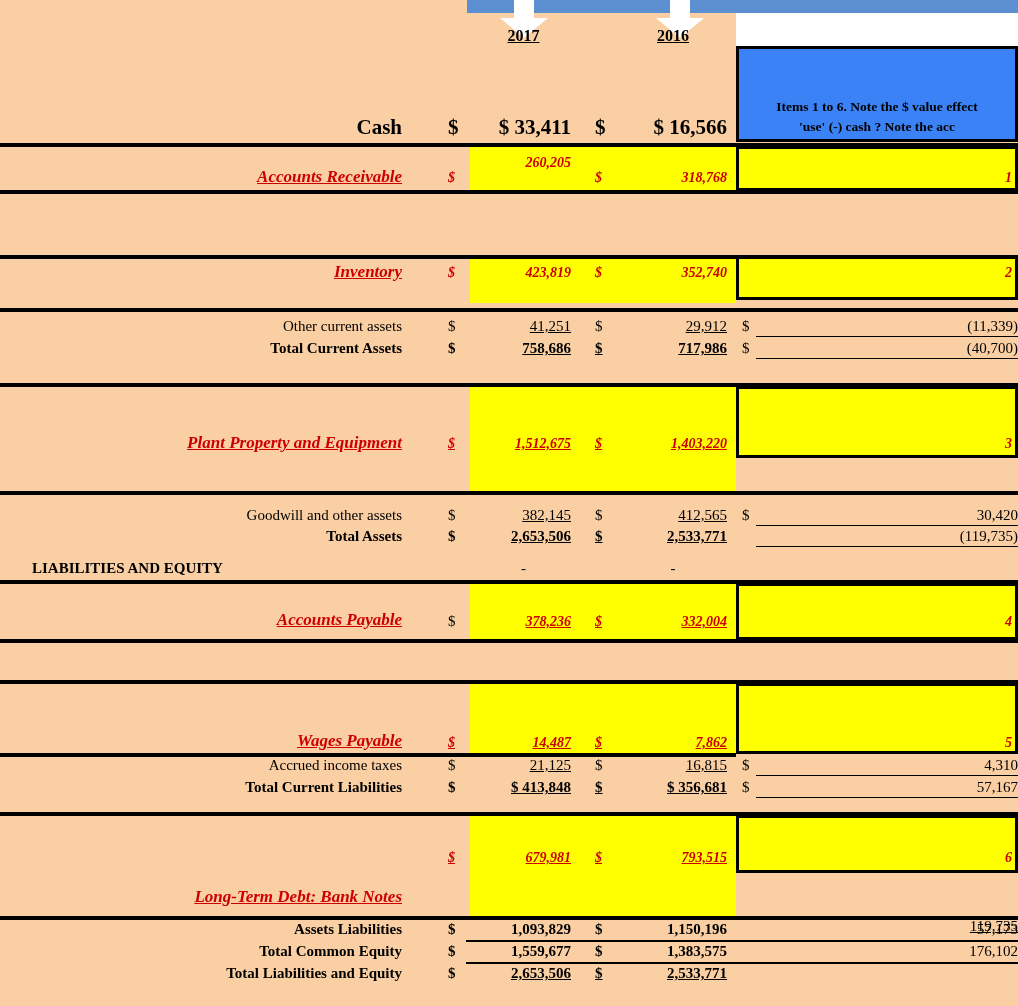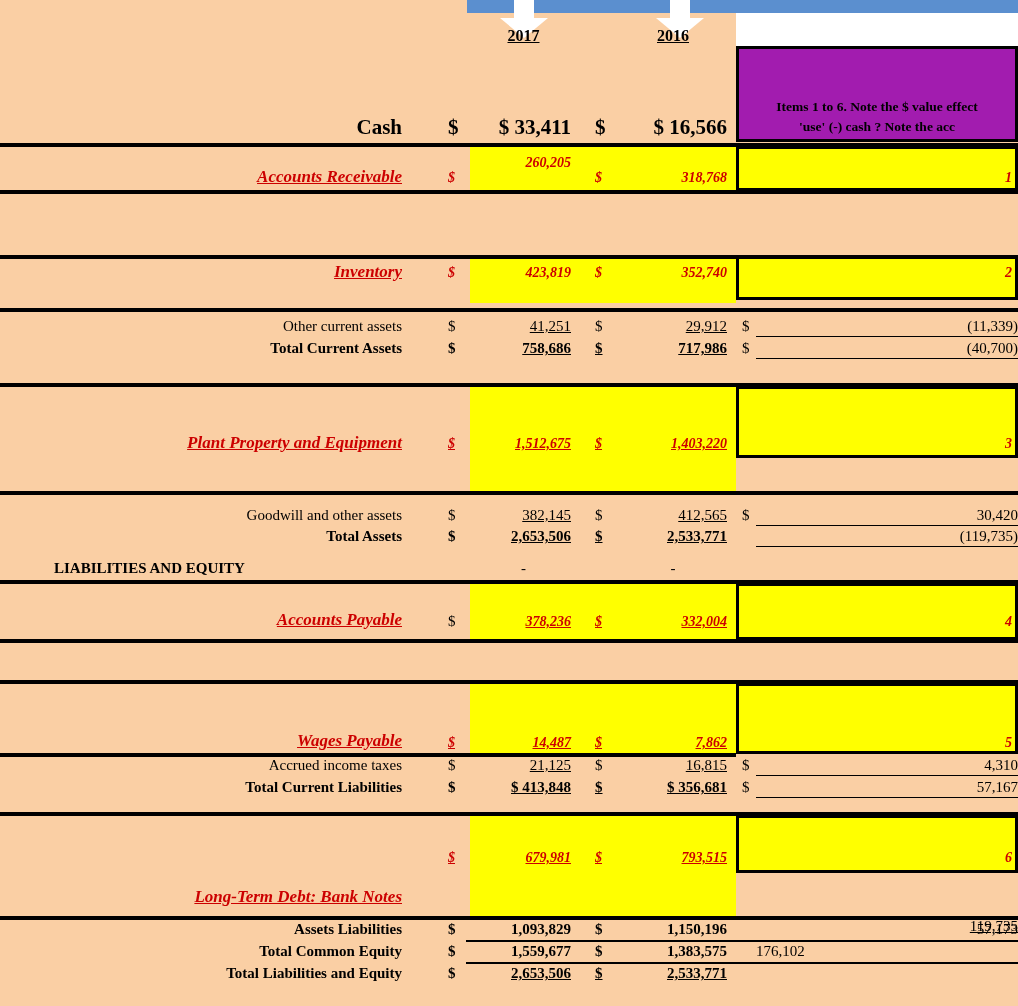--- a/index.html
+++ b/index.html
@@ -84,21 +84,21 @@
     position:absolute; height:1.5px; background:#000;
   }
 
   .boxed{
     position:absolute; box-sizing:border-box;
     border:3px solid #000; background:#ffff00;
   }
 
   .notehdr{
     position:absolute; box-sizing:border-box;
-    border:3px solid #000; background:#a21caf;
+    border:3px solid #000; background:#3b82f6;
     left:736px; width:282px;
     font-size:13.5px; font-weight:bold; color:#000;
     text-align:center; line-height:20px;
     padding:0 4px;
   }
 </style>
 </head>
 <body>
 
 <div id="topbar"></div>
@@ -186,21 +186,21 @@
   <div class="cell c-d3 plain" style="top:505px;height:21px;line-height:21px;">$</div>
   <div class="cell plain noteline" style="left:756px;top:505px;width:262px;height:21px;line-height:21px;text-align:right;">30,420</div>
 
   <div class="cell c-label boldlbl" style="top:526px;height:21px;line-height:21px;">Total Assets</div>
   <div class="cell c-d1 boldlbl" style="top:526px;height:21px;line-height:21px;">$</div>
   <div class="cell c-v1 boldlbl ul" style="top:526px;height:21px;line-height:21px;">2,653,506</div>
   <div class="cell c-d2 boldlbl ul" style="top:526px;height:21px;line-height:21px;">$</div>
   <div class="cell c-v2 boldlbl ul" style="top:526px;height:21px;line-height:21px;">2,533,771</div>
   <div class="cell plain noteline" style="left:756px;top:526px;width:262px;height:21px;line-height:21px;text-align:right;">(119,735)</div>
 
-  <div class="cell boldlbl" style="left:0;top:558px;width:412px;height:21px;line-height:21px;text-align:left;padding-left:54px;">LIABILITIES AND EQUITY</div>
+  <div class="cell boldlbl" style="left:0;top:558px;width:412px;height:21px;line-height:21px;text-align:left;padding-left:32px;">LIABILITIES AND EQUITY</div>
   <div class="cell c-v1 plain" style="top:558px;height:21px;line-height:21px;text-align:center;padding:0;">-</div>
   <div class="cell c-v2 plain" style="top:558px;height:21px;line-height:21px;text-align:center;padding:0;">-</div>
 
   <div class="hrule" style="top:580px;"></div>
   <div class="cell fill-yellow" style="left:470px;top:584px;width:266px;height:55px;"></div>
   <div class="boxed" style="left:736px;top:583px;width:282px;height:57px;"></div>
   <div class="cell c-label redital" style="top:607px;height:25px;line-height:25px;">Accounts Payable</div>
   <div class="cell c-d1 plain" style="top:611px;height:21px;line-height:21px;">$</div>
   <div class="cell c-v1 rednum u" style="top:611px;height:21px;line-height:21px;">378,236</div>
   <div class="cell c-d2 rednum u" style="top:611px;height:21px;line-height:21px;">$</div>
@@ -252,21 +252,21 @@
   <div class="cell c-d2 boldlbl" style="top:919px;height:21px;line-height:21px;">$</div>
   <div class="cell c-v2 boldlbl" style="top:919px;height:21px;line-height:21px;">1,150,196</div>
   <div class="cell plain" style="left:756px;top:919px;width:262px;height:21px;line-height:21px;text-align:right;">57,173</div>
   <div class="thinrule" style="left:466px;top:940px;width:552px;"></div>
 
   <div class="cell c-label boldlbl" style="top:941px;height:21px;line-height:21px;">Total Common Equity</div>
   <div class="cell c-d1 boldlbl" style="top:941px;height:21px;line-height:21px;">$</div>
   <div class="cell c-v1 boldlbl" style="top:941px;height:21px;line-height:21px;">1,559,677</div>
   <div class="cell c-d2 boldlbl" style="top:941px;height:21px;line-height:21px;">$</div>
   <div class="cell c-v2 boldlbl" style="top:941px;height:21px;line-height:21px;">1,383,575</div>
-  <div class="cell plain" style="left:756px;top:941px;width:262px;height:21px;line-height:21px;">176,102</div>
+  <div class="cell plain" style="left:756px;top:941px;width:262px;height:21px;line-height:21px;text-align:right;">176,102</div>
   <div class="thinrule" style="left:466px;top:962px;width:552px;"></div>
 
   <div class="cell c-label boldlbl" style="top:963px;height:21px;line-height:21px;">Total Liabilities and Equity</div>
   <div class="cell c-d1 boldlbl" style="top:963px;height:21px;line-height:21px;">$</div>
   <div class="cell c-v1 boldlbl ul" style="top:963px;height:21px;line-height:21px;">2,653,506</div>
   <div class="cell c-d2 boldlbl ul" style="top:963px;height:21px;line-height:21px;">$</div>
   <div class="cell c-v2 boldlbl ul" style="top:963px;height:21px;line-height:21px;">2,533,771</div>
   <div class="cell plain ul" style="left:756px;top:916px;width:262px;height:21px;line-height:21px;text-align:right;">119,735</div>
 
 </div>

